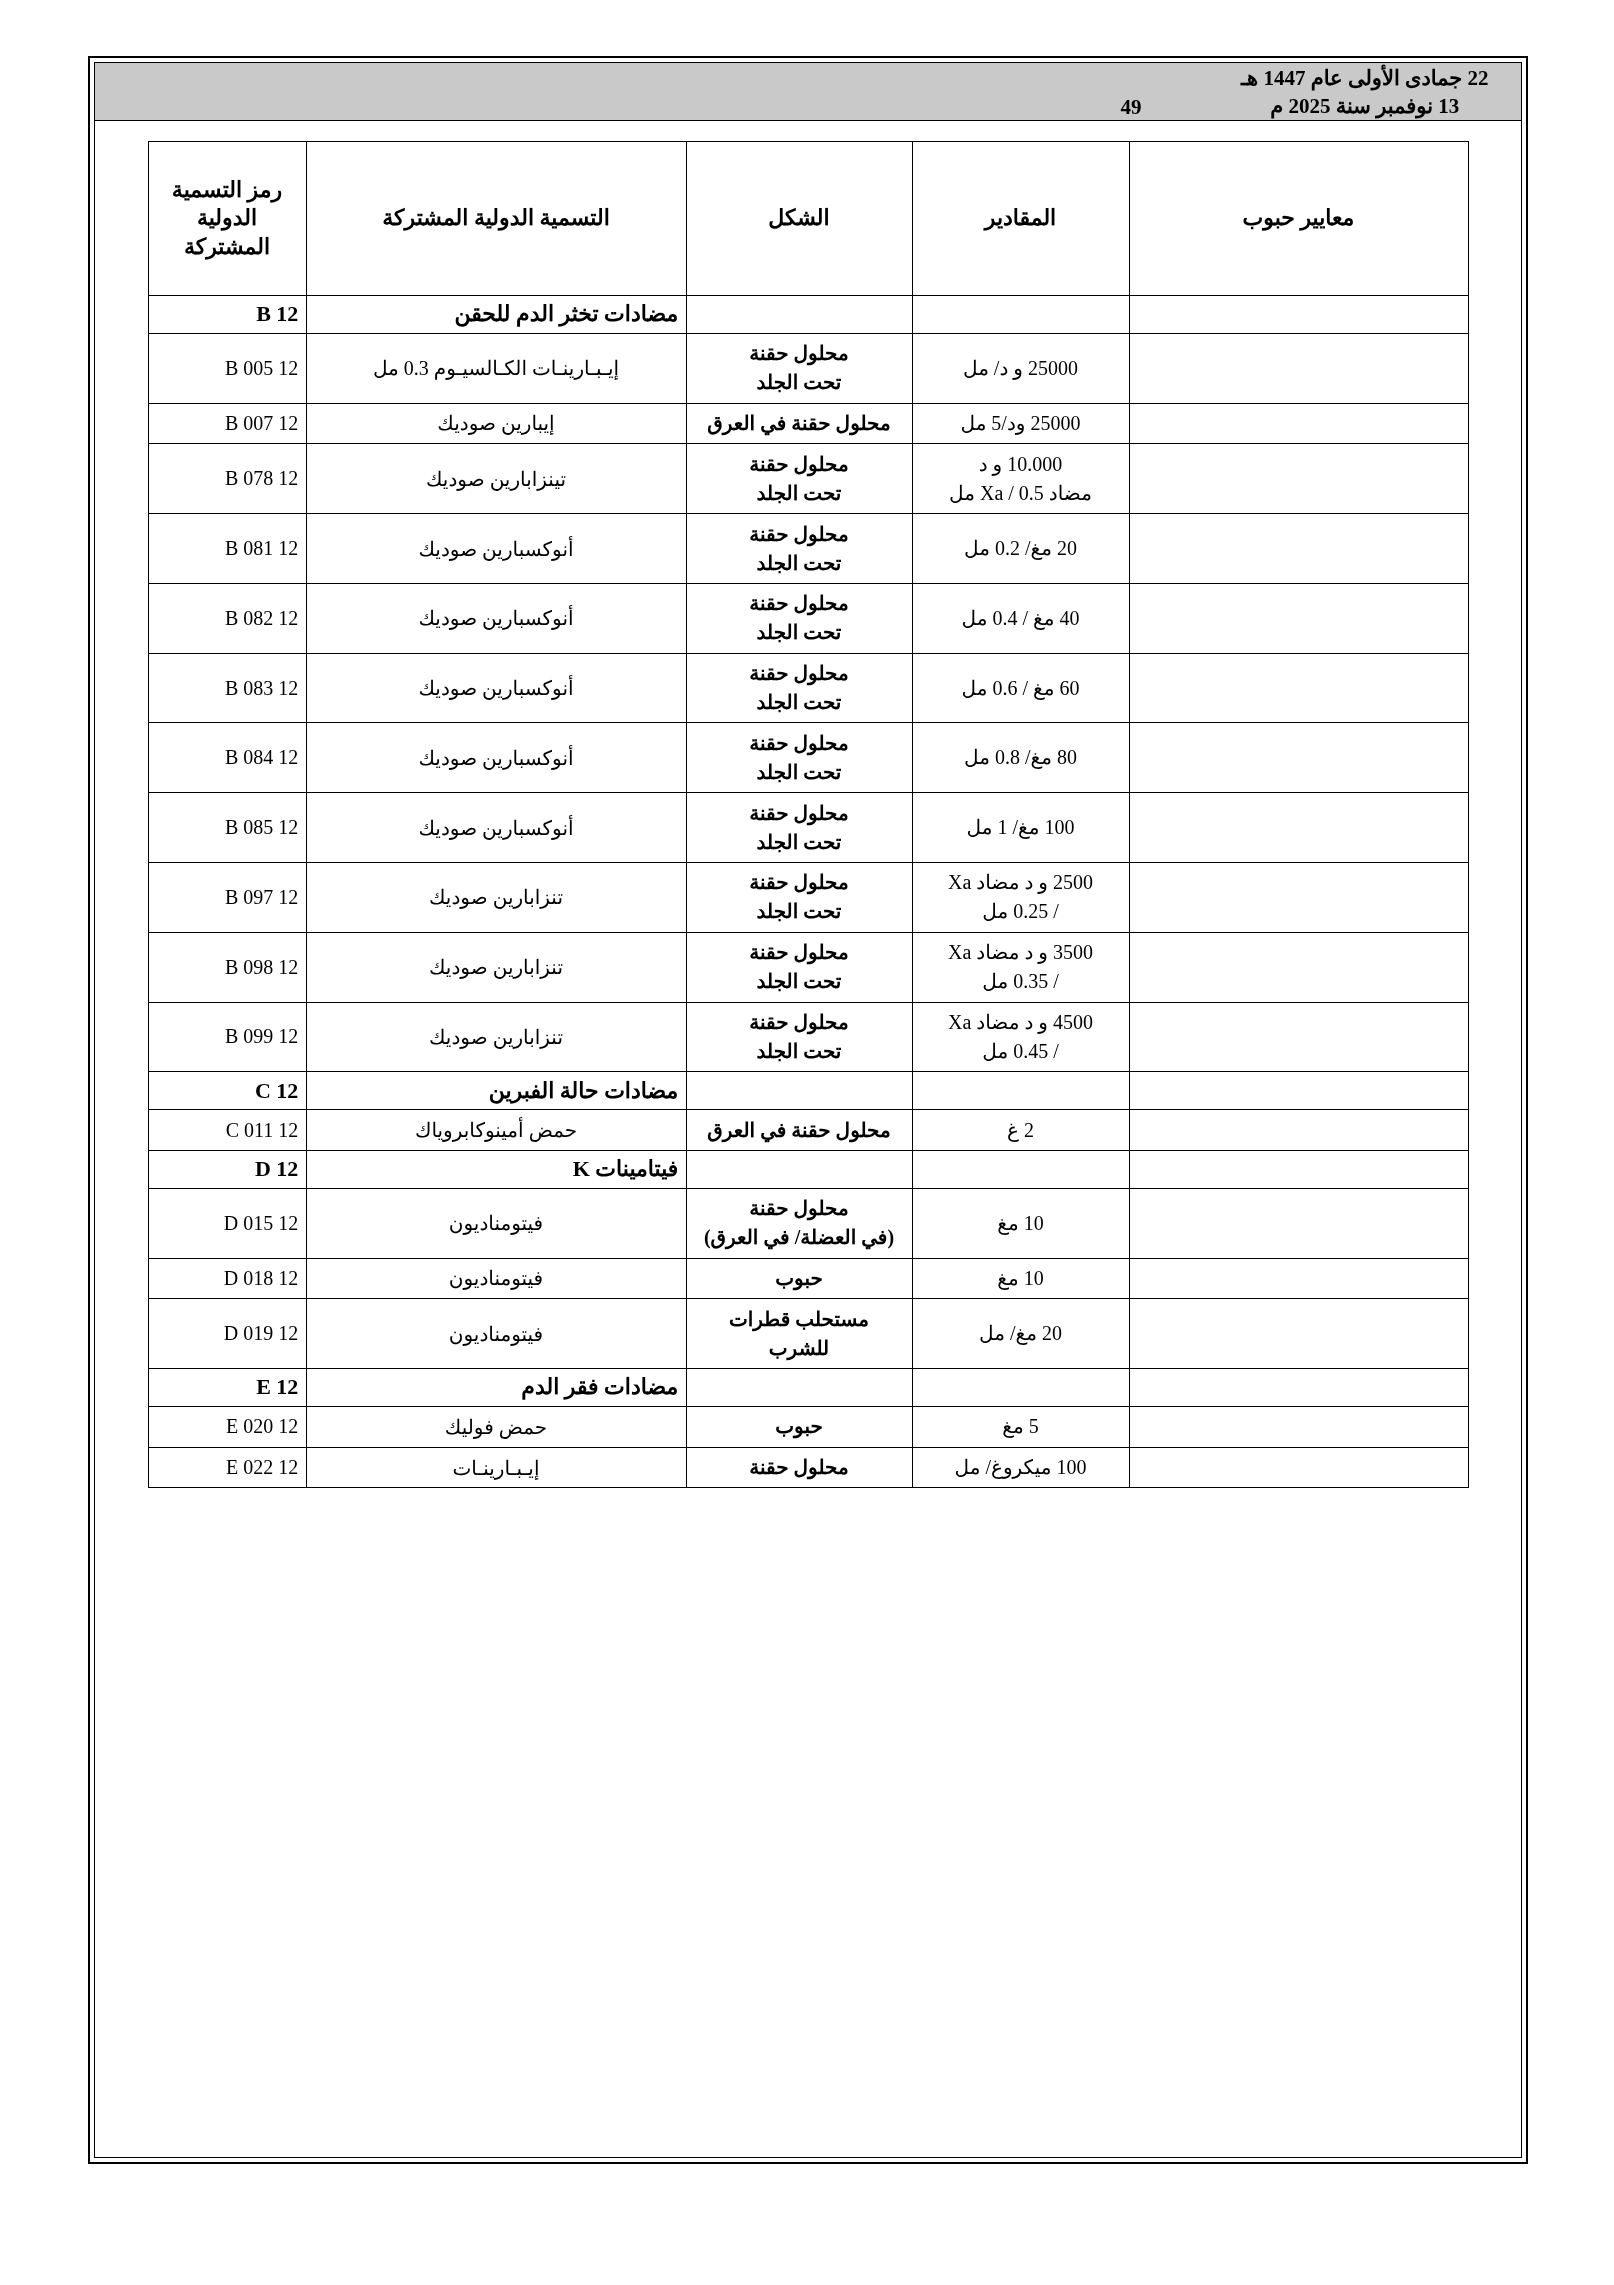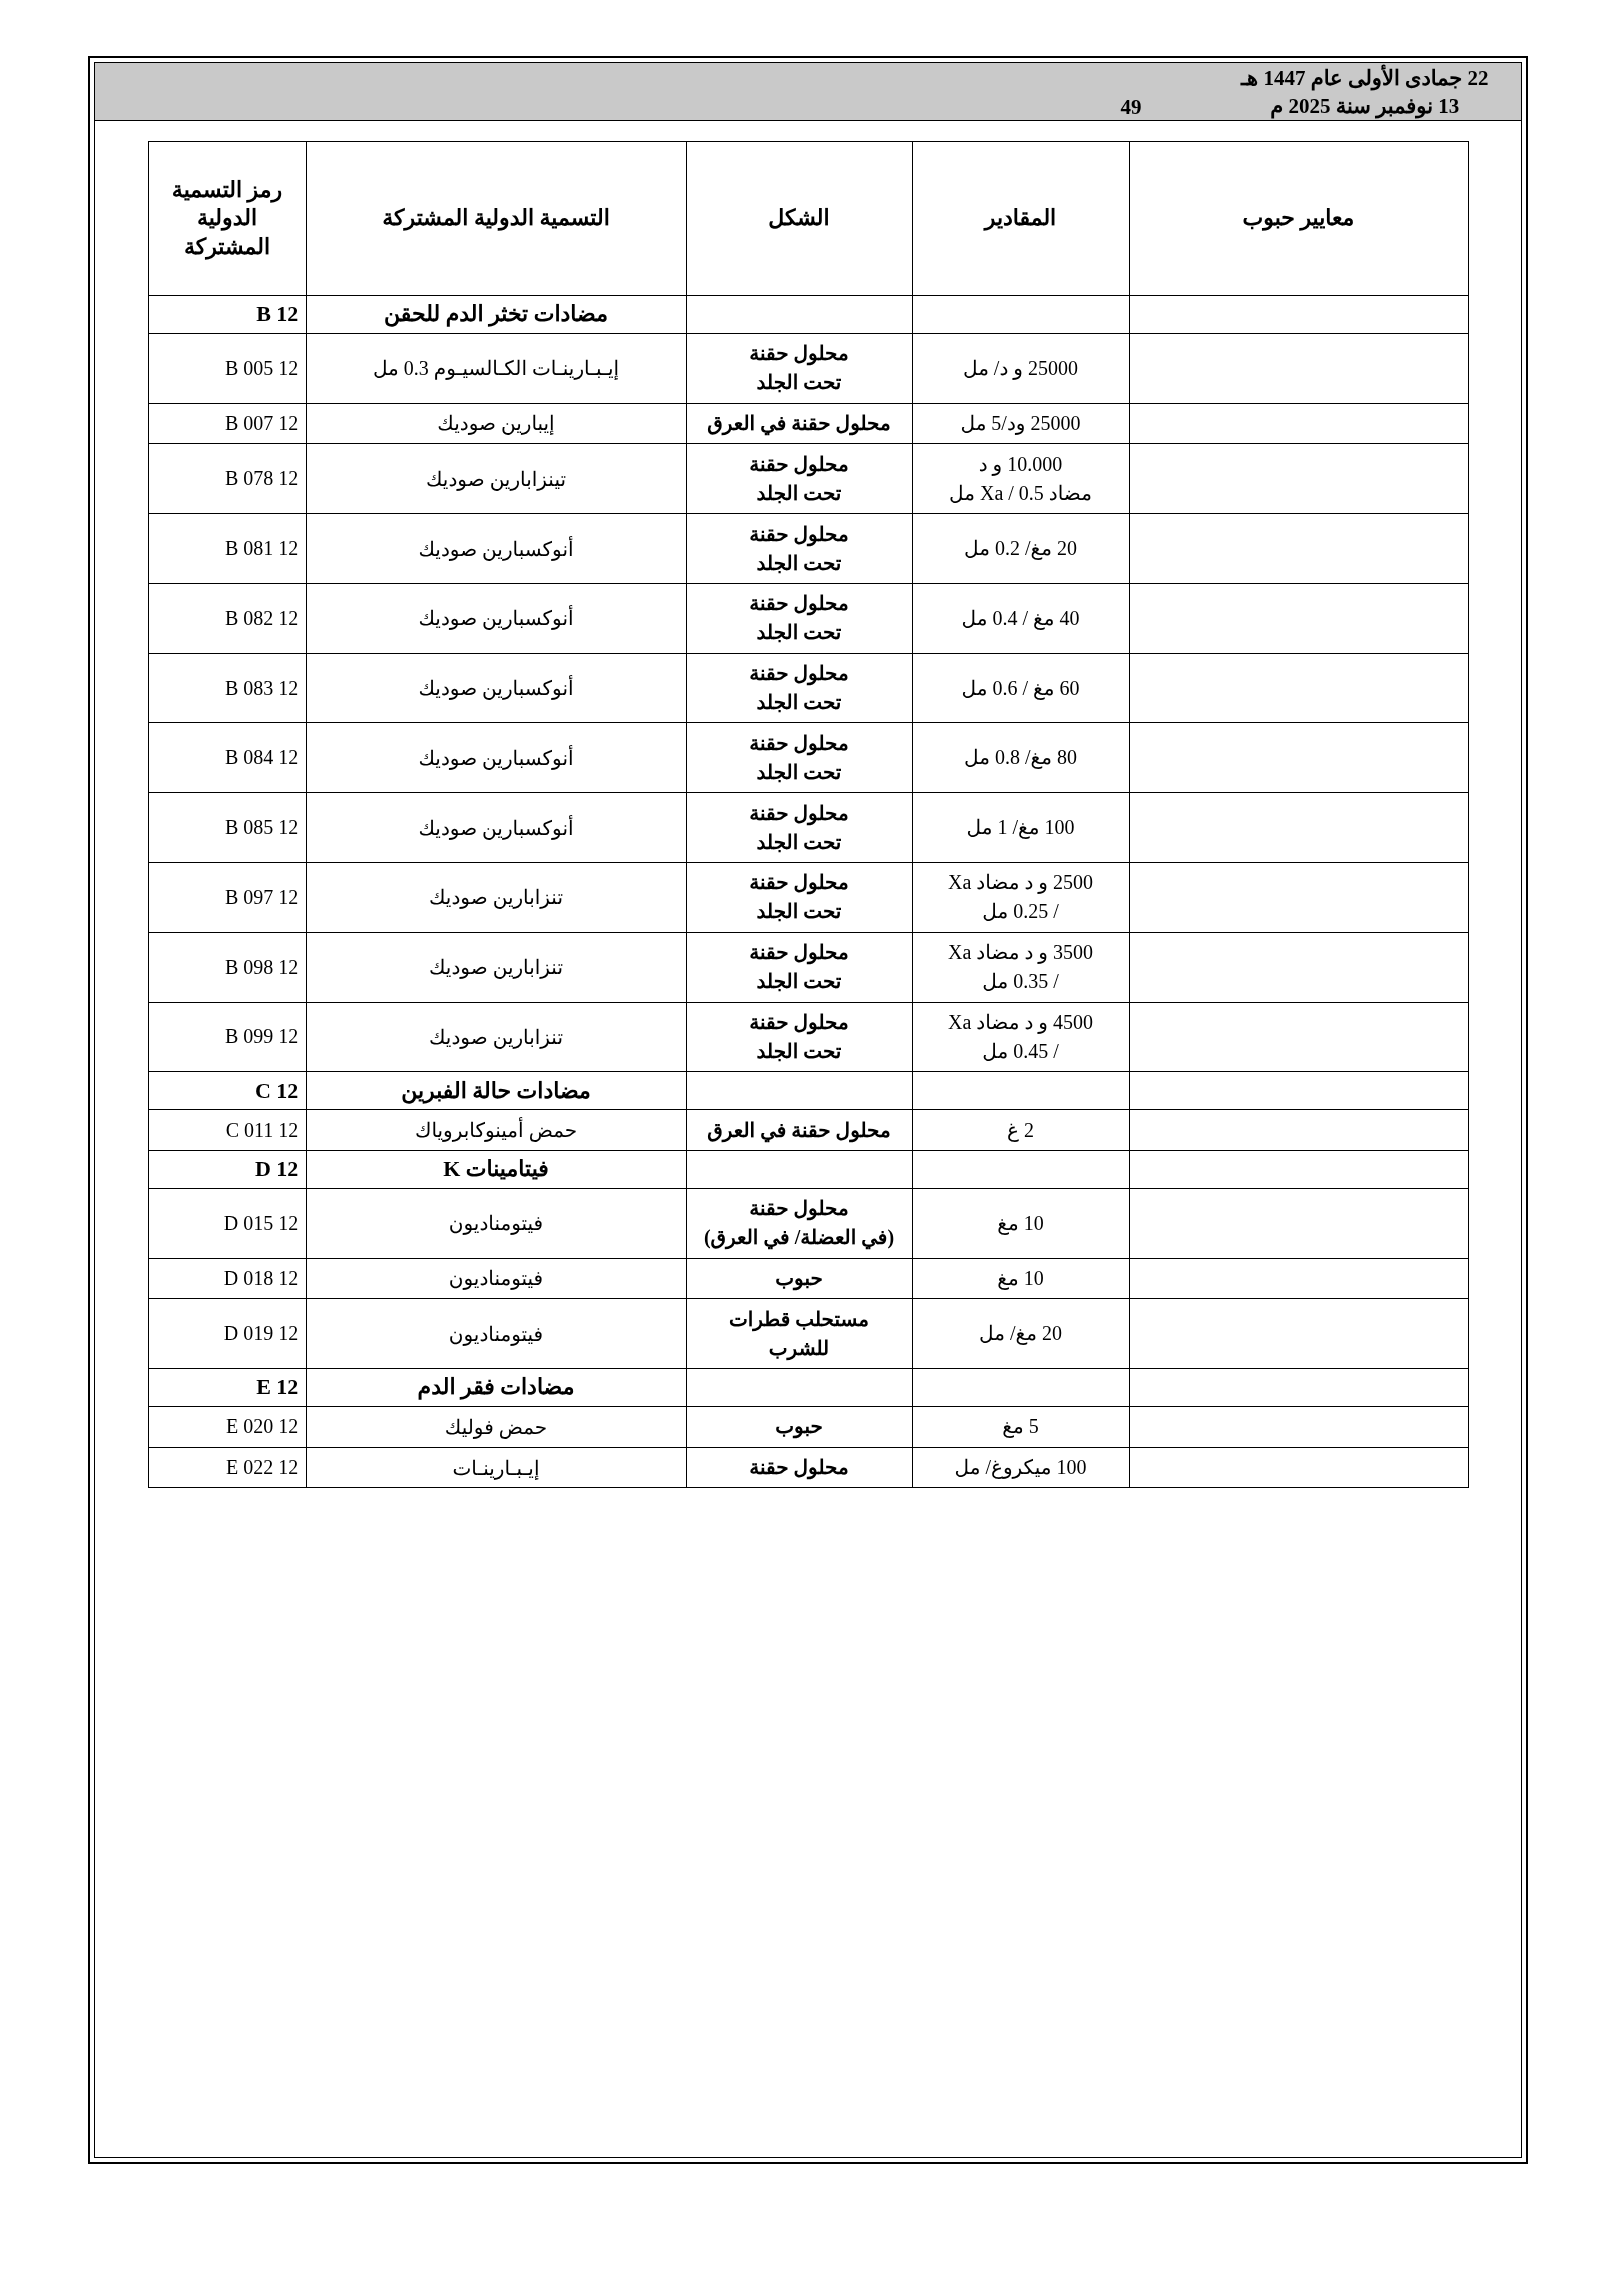--- a/index.html
+++ b/index.html
@@ -139,21 +139,21 @@
     text-align: center;
     font-size: 20px;
     line-height: 1.45;
   }
   td.crit { }
   tr.group td {
     font-weight: bold;
     font-size: 22px;
   }
   tr.group td.code { font-weight: bold; }
-  tr.group td.dci { text-align: center; font-weight: bold; letter-spacing: 0; }
+  tr.group td.dci { text-align: right; font-weight: bold; letter-spacing: 0; }
 </style>
 </head>
 <body>
 
 <div class="page">
   <div class="frame-outer">
     <div class="frame-inner"></div>
 
     <div class="header">
       <div class="header-date">

